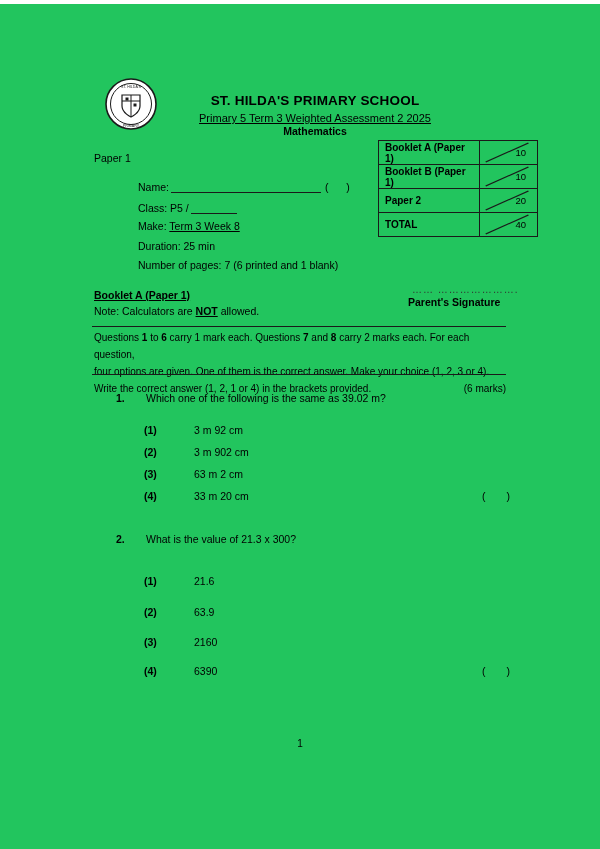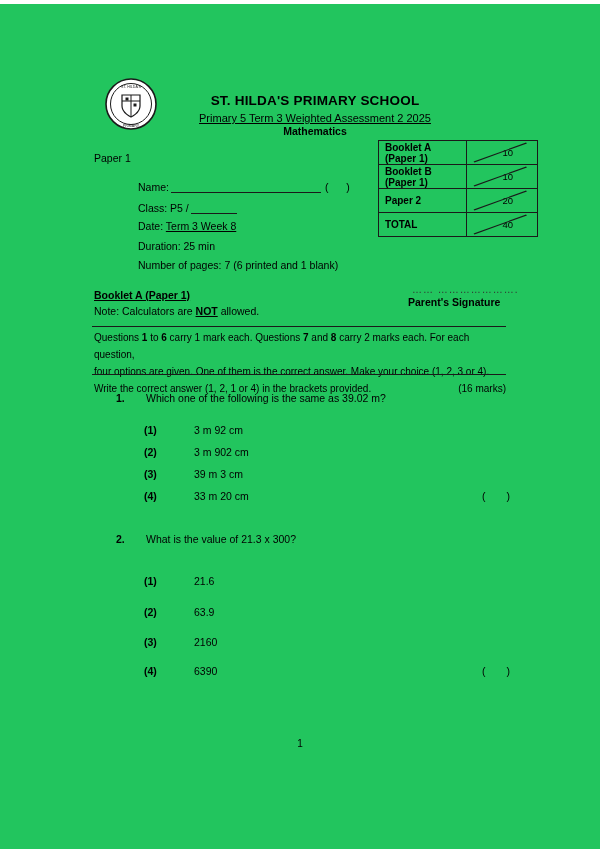--- a/index.html
+++ b/index.html
@@ -116,21 +116,21 @@
   .marks-table td {
     border: 1px solid #1a1a1a;
     height: 23px;
     font-size: 10px;
     font-weight: bold;
     padding: 0 6px;
   }
   .marks-table td.score {
     width: 40px;
     text-align: right;
-    padding-right: 24px;
+    padding-right: 11px;
     font-weight: normal;
     font-size: 9.5px;
     position: relative;
   }
   .slash {
     position: absolute;
     left: 0; top: 0;
     width: 100%;
     height: 100%;
     pointer-events: none;
@@ -270,21 +270,21 @@
 
     <div class="field f-name">
       <span>Name:</span><span class="ul-long"></span><span>(</span><span class="paren-blank">&nbsp;&nbsp;</span><span>)</span>
     </div>
 
     <div class="field f-class">
       <span>Class: P5 /</span><span class="ul-short"></span>
     </div>
 
     <div class="field f-date">
-      <span>Date:</span>
+      <span>Make:</span>
       <span class="ul-text">Term 3 Week 8</span>
     </div>
 
     <div class="field f-dur">Duration: 25 min</div>
     <div class="field f-pages">Number of pages: 7 (6 printed and 1 blank)</div>
 
     <table class="marks-table">
       <tbody>
           <tr>
         <td>Booklet A (Paper 1)</td>
@@ -333,41 +333,41 @@
     <div class="sig-dots">…… ………………….</div>
     <div class="sig-label">Parent's Signature</div>
 
     <div class="rule-top"></div>
     <div class="instructions">
       <div>
         <span>Questions </span><b>1</b><span> to </span><b>6</b><span> carry 1 mark each. Questions </span><b>7</b><span> and </span><b>8</b><span> carry 2 marks each. For each question,</span>
       </div>
       <div>four options are given. One of them is the correct answer. Make your choice (1, 2, 3 or 4).</div>
       <div>
-        <span class="marks">(16 marks)</span>
+        <span class="marks">(6 marks)</span>
         <span>Write the correct answer (1, 2, 1 or 4) in the brackets provided.</span>
       </div>
     </div>
     <div class="rule-bottom"></div>
 
     <div class="q" style="top:388px;">
       <span class="qnum">1.</span>
       <span class="qtext">Which one of the following is the same as 39.02 m?</span>
     </div>
     <div class="opt" style="left:94px; top:420px; width:420px;">
       <span class="olab">(1)</span>
       <span class="oval">3 m 92 cm</span>
     </div>
     <div class="opt" style="left:94px; top:442px; width:420px;">
       <span class="olab">(2)</span>
       <span class="oval">3 m 902 cm</span>
     </div>
     <div class="opt" style="left:94px; top:464px; width:420px;">
       <span class="olab">(3)</span>
-      <span class="oval">39 m 3 cm</span>
+      <span class="oval">63 m 2 cm</span>
     </div>
     <div class="opt" style="left:94px; top:486px; width:420px;">
       <span class="olab">(4)</span>
       <span class="oval">33 m 20 cm</span>
     </div>
     <div class="answer-brackets" style="left:482px; top:486px;">(      )</div>
 
     <div class="q" style="top:529px;">
       <span class="qnum">2.</span>
       <span class="qtext">What is the value of 21.3 x 300?</span>

